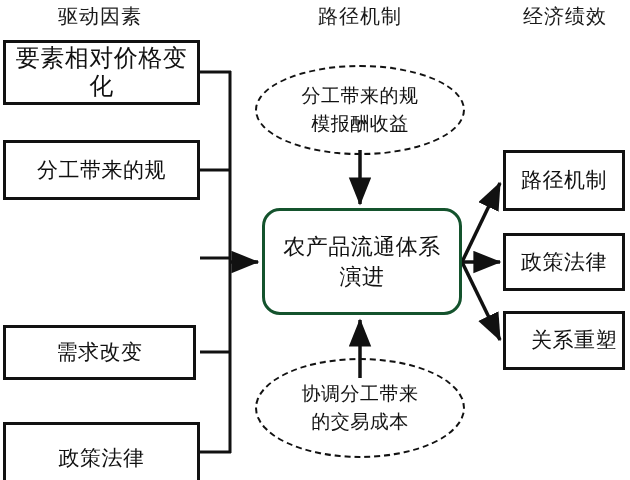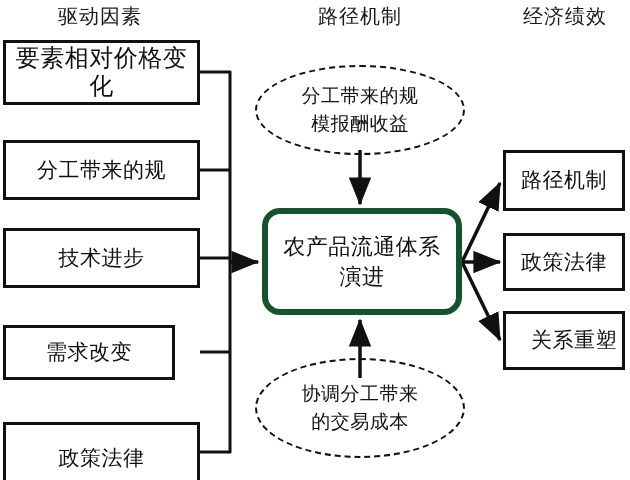--- a/index.html
+++ b/index.html
@@ -47,21 +47,21 @@
   .rect-node {
     border: 3px solid #111111;
     font-size: 21px;
     line-height: 1.15;
     letter-spacing: 0.5px;
   }
   .rect-node.small-text {
     font-size: 24px;
   }
   .round-node {
-    border: 6px solid #14532d;
+    border: 3px solid #14532d;
     border-radius: 18px;
     font-size: 22px;
     line-height: 1.35;
     letter-spacing: 0.5px;
     padding: 0 12px;
   }
   .ellipse-node {
     border: 2.5px dashed #111111;
     border-radius: 50%;
     font-size: 19px;
@@ -116,25 +116,22 @@
   <div class="col-header" style="left:485px; top:6px; width:160px;">经济绩效</div>
 
   <div class="node rect-node small-text" style="left:3px; top:40px; width:197px; height:65px;">
     <span class="node-label">要素相对价格变化</span>
   </div>
 
   <div class="node rect-node" style="left:3px; top:140px; width:197px; height:60px;">
     <span class="node-label">分工带来的规</span>
   </div>
 
-  <div class="node rect-node" style="left:3px; top:228px; width:197px; height:60px;">
-    <span class="node-label">技术进步</span>
-  </div>
 
-  <div class="node rect-node" style="left:3px; top:325px; width:172px; height:55px;">
+  <div class="node rect-node" style="left:3px; top:325px; width:193px; height:55px;">
     <span class="node-label">需求改变</span>
   </div>
 
   <div class="node rect-node" style="left:3px; top:422px; width:197px; height:72px;">
     <span class="node-label">政策法律</span>
   </div>
 
   <div class="node ellipse-node" style="left:255px; top:65px; width:210px; height:90px;">
     <span class="node-label">分工带来的规
 模报酬收益</span>

